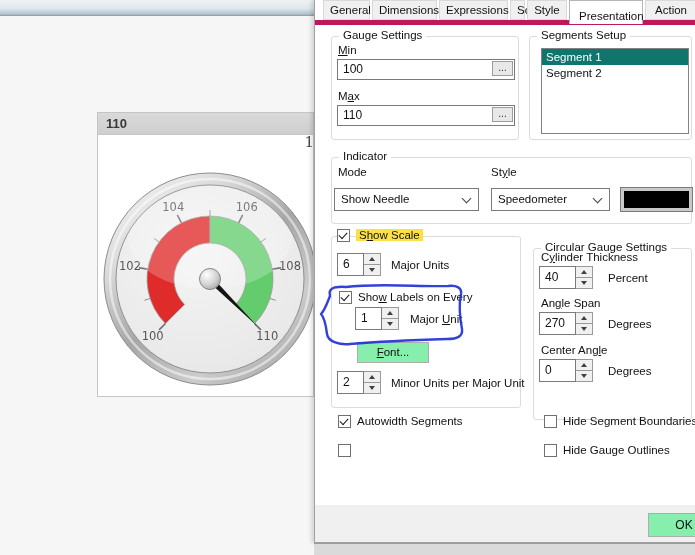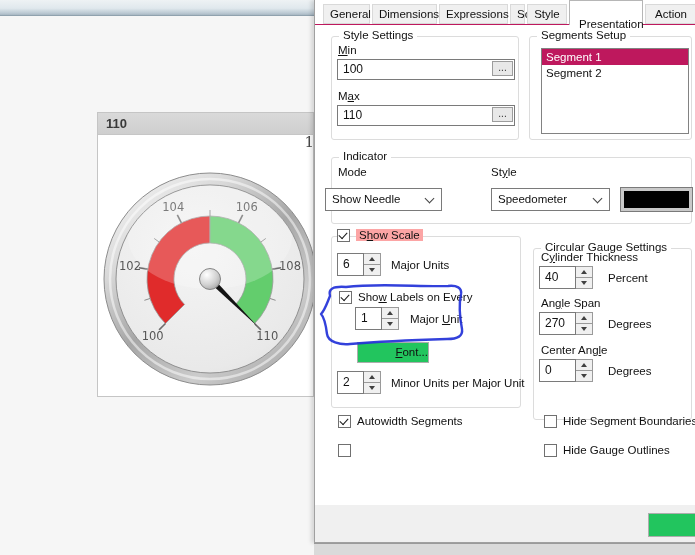--- a/index.html
+++ b/index.html
@@ -17,61 +17,61 @@
     border-bottom:1px solid #c6c6c6;font-size:13px;font-weight:bold;color:#3a3a3a;
     line-height:21px;padding-left:8px;box-sizing:border-box}
   #partialval{right:-1px;top:20px;font-family:"DejaVu Serif",serif;font-size:15px;color:#4a4a4a}
   #gauge-svg{left:0;top:22px}
   
   #dialog{left:314px;top:0;width:381px;height:543px;background:#fff;box-sizing:border-box;
     border-left:1px solid #a0a0a0;border-bottom:1px solid #a0a0a0;overflow:hidden;
     box-shadow:-3px 0 4px rgba(0,0,0,.13)}
   #bottomstrip{left:314px;top:543px;width:381px;height:12px;background:#dadada;border-top:1px solid #9a9a9a}
   
-  #tabstrip{left:0;top:0;width:100%;height:25px;display:flex;align-items:flex-end;
-    padding-left:8px;box-sizing:border-box;border-bottom:1px solid #be185d}
+  #tabstrip{left:0;top:0;width:100%;height:25px;display:flex;align-items:flex-start;
+    padding-left:8px;box-sizing:border-box;border-bottom:5px solid #be185d}
   .tab{box-sizing:border-box;height:20px;line-height:18px;padding:0 6px;background:#f0f0f0;
     border:1px solid #d9d9d9;margin-right:2px;font-size:11.5px;white-space:nowrap;text-align:center;flex:none}
   .tab.active{height:24px;line-height:22px;background:#fff;border-color:#b6b6b6;border-bottom:none;
-    position:relative;z-index:3;margin-bottom:-1px;padding:12px 9px}
+    position:relative;z-index:3;margin-bottom:-1px;padding:4px 9px}
   
   .group{position:absolute;border:1px solid #dcdcdc;border-radius:3px;box-sizing:border-box}
   .gtitle{position:absolute;top:-8px;left:7px;background:#fff;padding:0 4px;font-size:11.5px;white-space:nowrap}
   .lbl{position:absolute;font-size:11.5px;white-space:nowrap;color:#111}
   
   .tb{position:absolute;border:1px solid #7a7a7a;background:#fff;box-sizing:border-box;
     font-size:12px;line-height:19px;padding-left:5px}
   .ell{position:absolute;right:2px;top:2px;width:21px;height:15px;background:#e8e8e8;
     border:1px solid #9c9c9c;font-size:10px;line-height:12px;text-align:center;color:#333;box-sizing:border-box}
   
   #seglist{position:absolute;border:1px solid #828282;background:#fff;box-sizing:border-box;font-size:11.5px}
   .lrow{height:16px;line-height:16px;padding:0 4px}
-  .lrow.sel{background:#be185d;color:#fff}
+  .lrow.sel{background:#0f766e;color:#fff}
   
   .dd{position:absolute;border:1px solid #7a7a7a;background:#fff;box-sizing:border-box;
     font-size:11.5px;line-height:21px;padding-left:6px}
   .chev{position:absolute;right:8px;top:6px;width:6px;height:6px;border-right:1.5px solid #444;
     border-bottom:1.5px solid #444;transform:rotate(45deg)}
   
   .cb{position:absolute;width:13px;height:13px;border:1px solid #707070;background:#fff;box-sizing:border-box}
   .cb.checked::after{content:"";position:absolute;left:1px;top:2px;width:7px;height:4px;
     border-left:1.8px solid #1a1a1a;border-bottom:1.8px solid #1a1a1a;transform:rotate(-47deg)}
   
   .spin{position:absolute;display:flex;height:23px}
   .sbox{border:1px solid #7a7a7a;background:#fff;box-sizing:border-box;font-size:12px;
     line-height:21px;padding-left:5px;height:23px}
   .sbtns{width:17px;height:23px;display:flex;flex-direction:column;box-sizing:border-box}
   .sb{flex:1;background:#f0f0f0;border:1px solid #9a9a9a;border-left:none;position:relative;box-sizing:border-box}
   .sb.up{border-bottom:none}
   .sb i{position:absolute;left:50%;top:50%;width:0;height:0;border-left:3px solid transparent;border-right:3px solid transparent}
   .sb.up i{transform:translate(-50%,-50%);border-bottom:4px solid #404040}
   .sb.dn i{transform:translate(-50%,-50%);border-top:4px solid #404040}
   
-  .btn{position:absolute;background:#22c55e;border:1px solid #adadad;box-sizing:border-box;
-    font-size:11.5px;text-align:right}
+  .btn{position:absolute;background:#86efac;border:1px solid #adadad;box-sizing:border-box;
+    font-size:11.5px;text-align:center}
   #swatch{position:absolute;border:1px solid #7a7a7a;background:#c9c9c9;padding:3px;box-sizing:border-box}
   #swatch .fill{width:100%;height:100%;background:#000}
   #okbar{position:absolute;left:0;top:505px;width:100%;height:38px;background:#f0f0f0}
   #annot{left:316px;top:279px;z-index:50;pointer-events:none}
 </style>
 </head>
 <body>
 
 <div id="topbar" class="abs"></div>
 
@@ -135,57 +135,57 @@
     <div class="tab" style="width:47px">General</div>
     <div class="tab" style="width:65px">Dimensions</div>
     <div class="tab" style="width:69px">Expressions</div>
     <div class="tab" style="width:15px">Sort</div>
     <div class="tab" style="width:40px">Style</div>
     <div class="tab active" style="width:74px">Presentation</div>
     <div class="tab" style="width:52px">Action</div>
   </div>
 
   <div class="group" style="left:16px;top:36px;width:188px;height:104px">
-    <span class="gtitle">Style Settings</span>
+    <span class="gtitle">Gauge Settings</span>
   </div>
   <span class="lbl" style="left:23px;top:44px"><span></span><span style="text-decoration: underline;">M</span><span>in</span></span>
   <div class="tb" style="left:22px;top:59px;width:178px;height:21px">100</div>
   <div class="ell" style="left:177px;top:61px">...</div>
   <span class="lbl" style="left:23px;top:90px"><span>M</span><span style="text-decoration: underline;">a</span><span>x</span></span>
   <div class="tb" style="left:22px;top:105px;width:178px;height:21px">110</div>
   <div class="ell" style="left:177px;top:107px">...</div>
 
   <div class="group" style="left:214px;top:36px;width:163px;height:104px">
     <span class="gtitle">Segments Setup</span>
   </div>
   <div id="seglist" style="left:226px;top:48px;width:148px;height:86px">
     <div class="lrow sel">Segment 1</div>
     <div class="lrow">Segment 2</div>
   </div>
 
   <div class="group" style="left:16px;top:157px;width:361px;height:67px">
     <span class="gtitle">Indicator</span>
   </div>
   <span class="lbl" style="left:23px;top:166px">Mode</span>
-  <div class="dd" style="left:10px;top:188px;width:117px;height:23px">
+  <div class="dd" style="left:19px;top:188px;width:145px;height:23px">
     <span>Show Needle</span>
     <span class="chev"></span>
   </div>
   <span class="lbl" style="left:176px;top:166px"><span>St</span><span style="text-decoration: underline;">y</span><span>le</span></span>
   <div class="dd" style="left:176px;top:188px;width:119px;height:23px">
     <span>Speedometer</span>
     <span class="chev"></span>
   </div>
   <div id="swatch" style="left:305px;top:187px;width:73px;height:25px">
     <div class="fill"></div>
   </div>
 
   <div class="group" style="left:16px;top:236px;width:190px;height:172px"></div>
   <span class="cb checked" style="left:22px;top:229px"></span>
-  <span class="lbl" style="left:41px;top:229px;background:#fca5a5;padding:0 3px"><span>S</span><span style="text-decoration: underline;">h</span><span>ow Scale</span></span>
+  <span class="lbl" style="left:41px;top:229px;background:#fde047;padding:0 3px"><span>S</span><span style="text-decoration: underline;">h</span><span>ow Scale</span></span>
 
   <div class="spin" style="left:22px;top:253px">
     <div class="sbox" style="width:27px">6</div>
     <div class="sbtns">
       <div class="sb up">
           <i></i>
         </div>
       <div class="sb dn">
           <i></i>
         </div>

